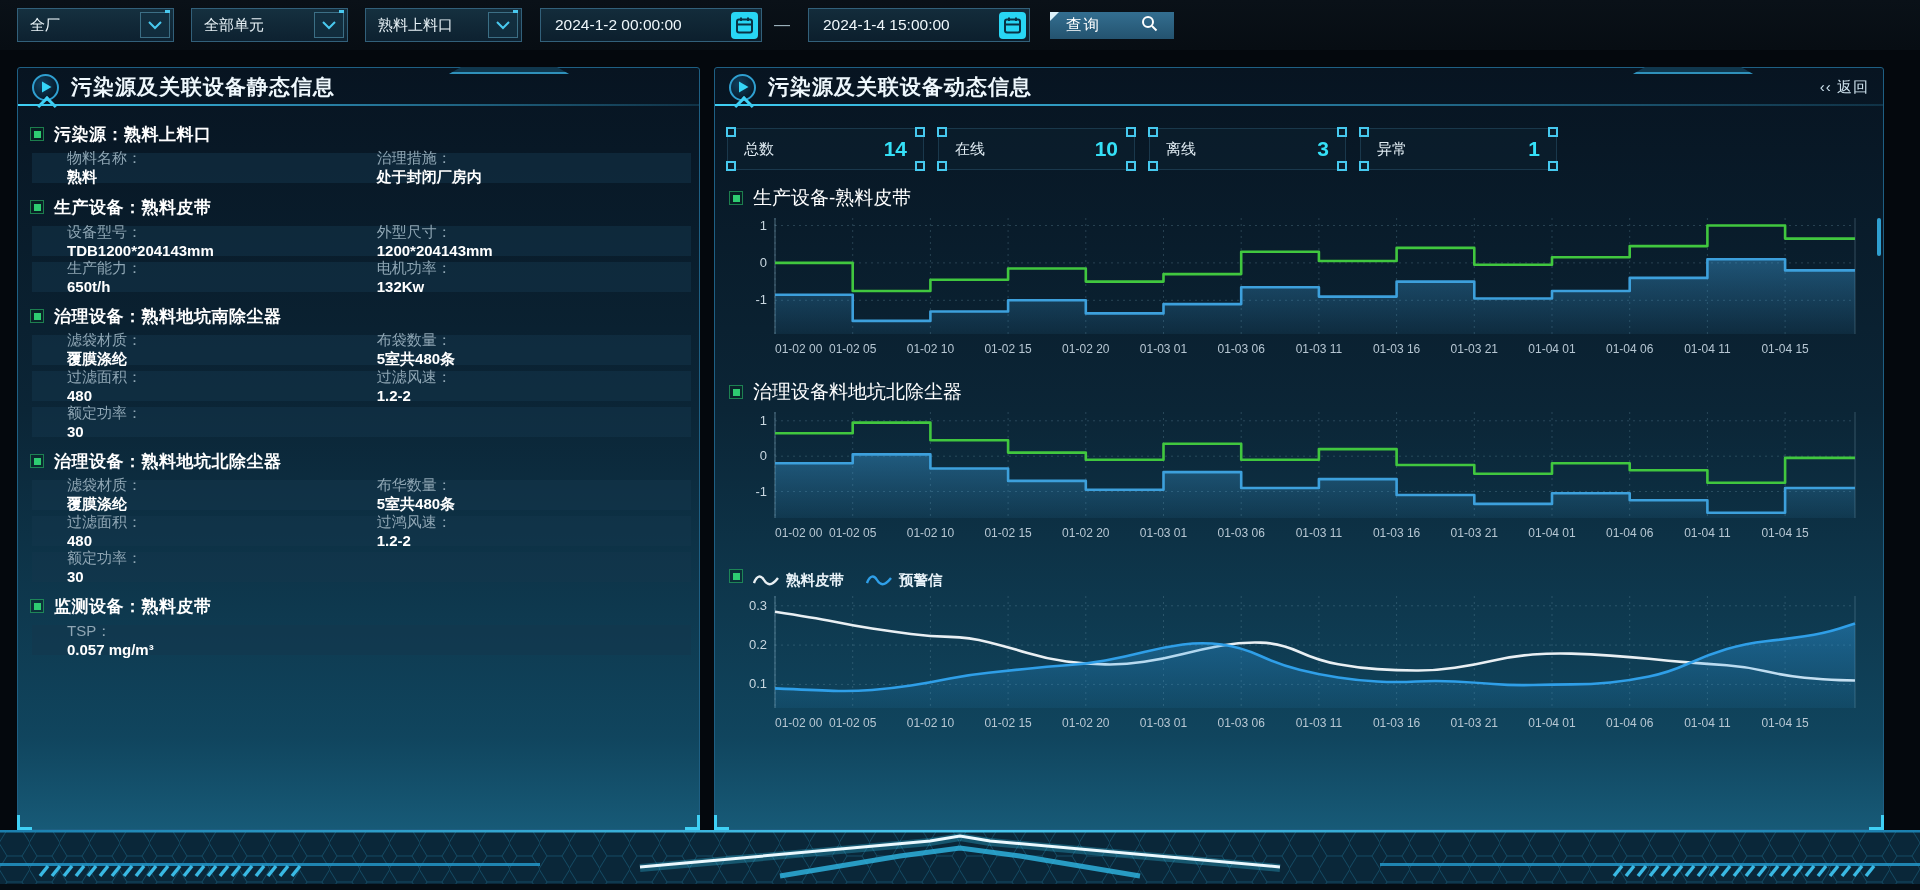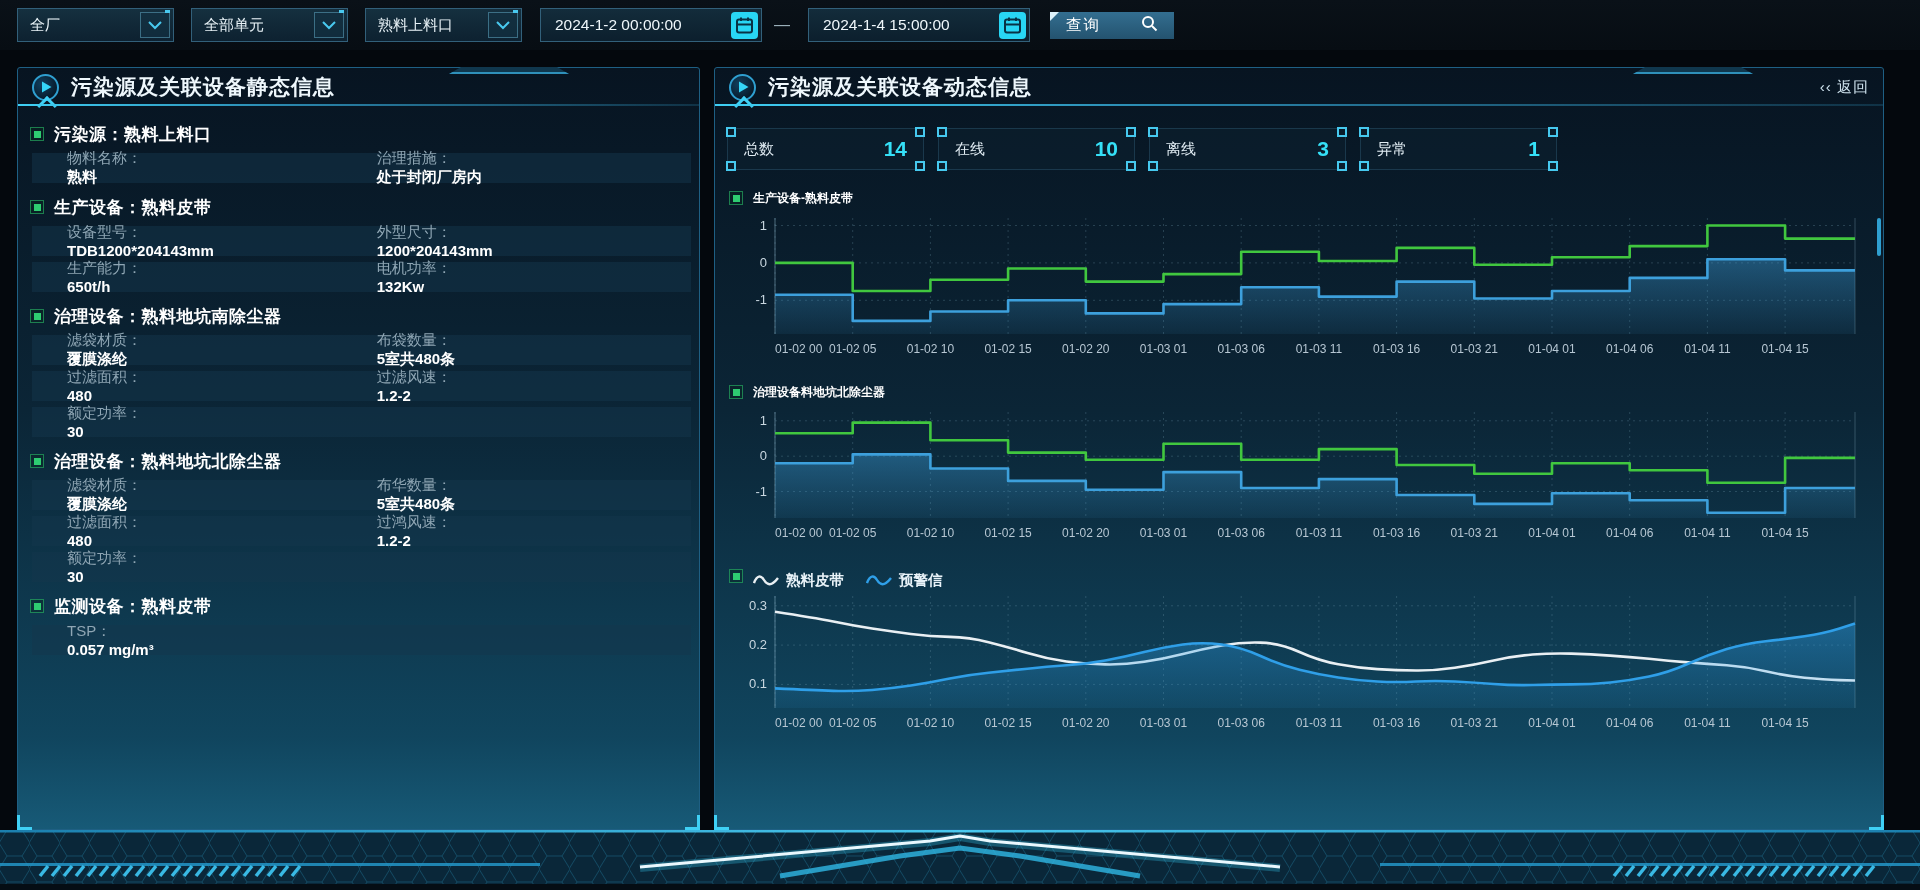--- a/index.html
+++ b/index.html
@@ -81,21 +81,21 @@
   .ck.tl{top:-2px;left:-2px;border-right:none;border-bottom:none;}
   .ck.tr{top:-2px;right:-2px;border-left:none;border-bottom:none;}
   .ck.bl{bottom:-2px;left:-2px;border-right:none;border-top:none;}
   .ck.br{bottom:-2px;right:-2px;border-left:none;border-top:none;}
   .stat-lab{color:#e2edf4;font-size:15px;}
   .stat-val{color:#35e0f7;font-size:21px;font-weight:700;}
 
   
   #charts{padding:0 14px;}
   .ctr{display:flex;align-items:center;margin-top:16px;height:24px;}
-  .chart-title{color:#fff;font-size:12px;font-weight:700;flex:1;}
+  .chart-title{color:#fff;font-size:19px;font-weight:400;flex:1;}
   .legend{display:flex;gap:22px;align-items:center;}
   .legend-item{display:flex;align-items:center;gap:7px;cursor:pointer;margin-top:8px;}
   .legend-text{color:#e8f2f8;font-size:14.5px;font-weight:700;}
 
   
   #footer{position:absolute;left:0;top:830px;width:1920px;height:60px;}
   .scrollbar{position:absolute;right:2px;top:150px;width:4px;height:38px;background:#2f9fd0;border-radius:2px;cursor:pointer;}
 </style>
 </head>
 <body>

